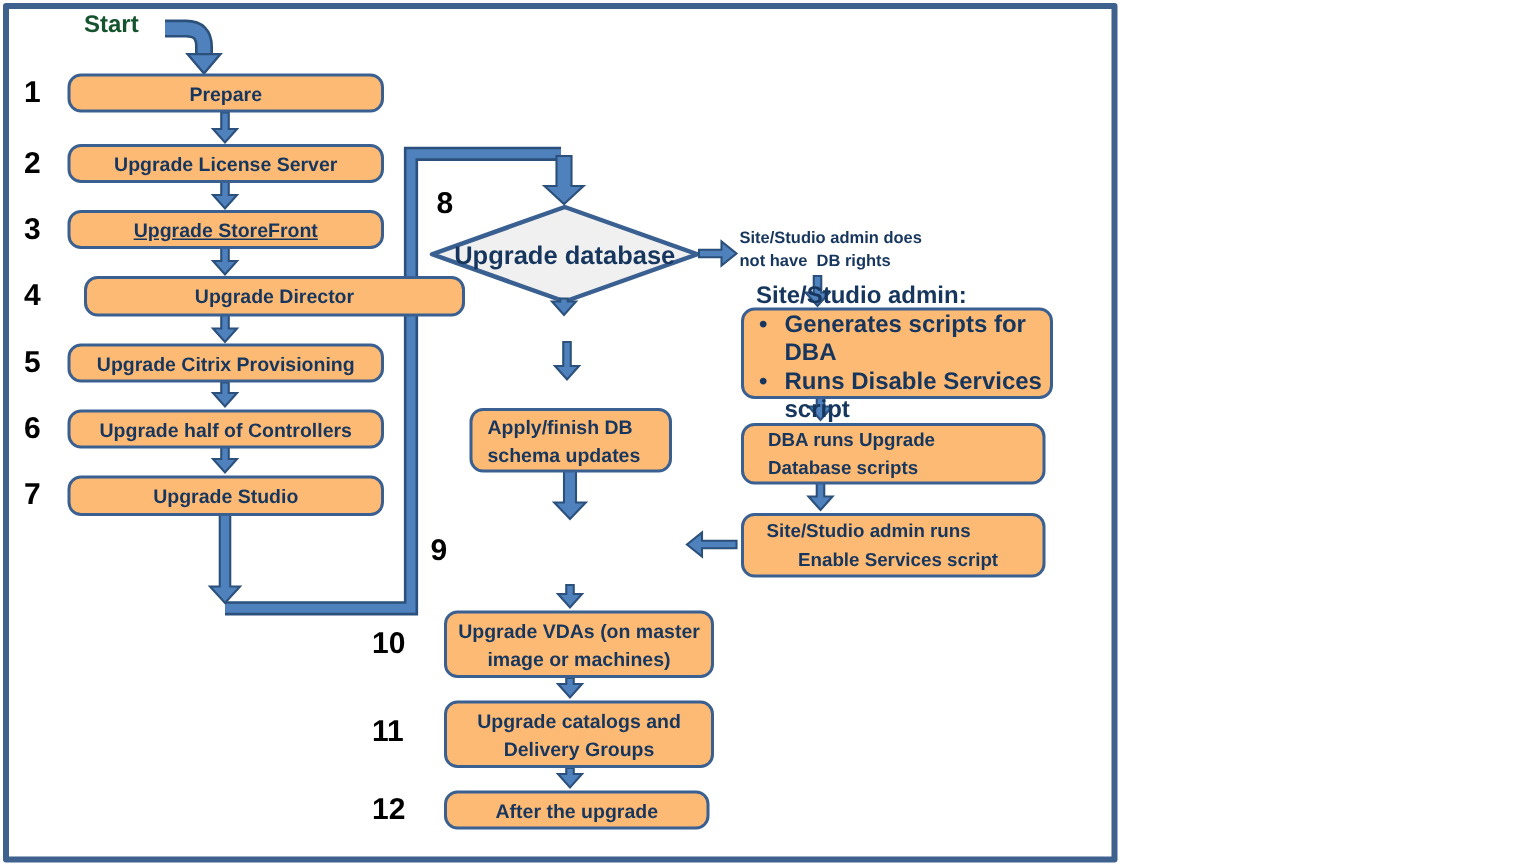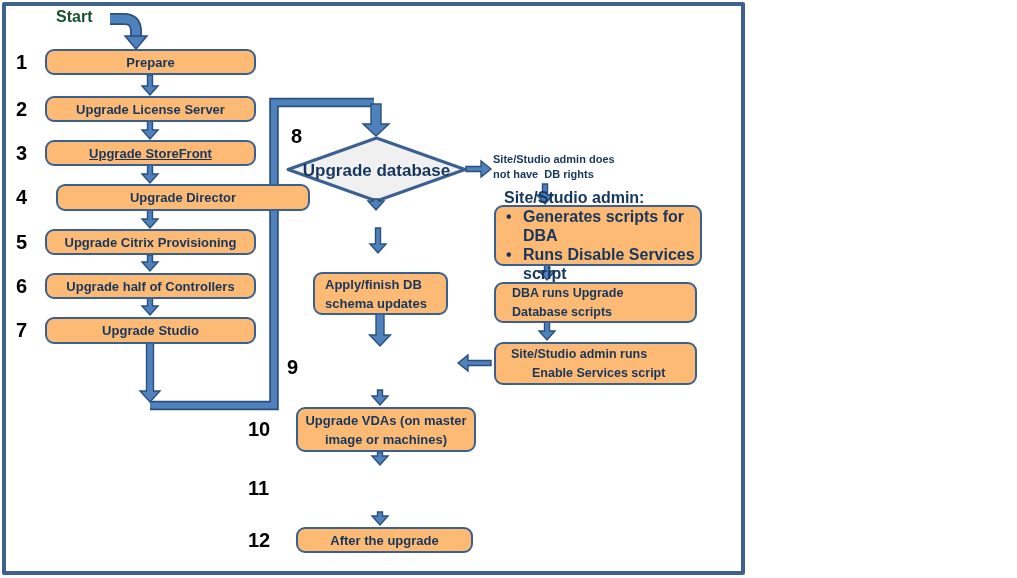--- a/index.html
+++ b/index.html
@@ -129,15 +129,17 @@
   <div class="box left" style="left:313px; top:255px; width:135px; height:43px; padding-left:10px;margin-top:17px;">Apply/finish DB
 schema updates</div>
 
   <div class="num" style="left:287px; top:356px;">9</div>
   <div class="num" style="left:248px; top:418px;">10</div>
   <div class="num" style="left:248px; top:477px;">11</div>
   <div class="num" style="left:248px; top:529px;">12</div>
 
   <div class="box" style="left:296px; top:407px; width:180px; height:45px;">Upgrade VDAs (on master
 image or machines)</div>
+  <div class="box" style="left:296px; top:467px; width:180px; height:45px;">Upgrade catalogs and
+Delivery Groups</div>
   <div class="box" style="left:296px; top:527px; width:177px; height:26px;">After the upgrade</div>
 
 </div>
 
 </body></html>

